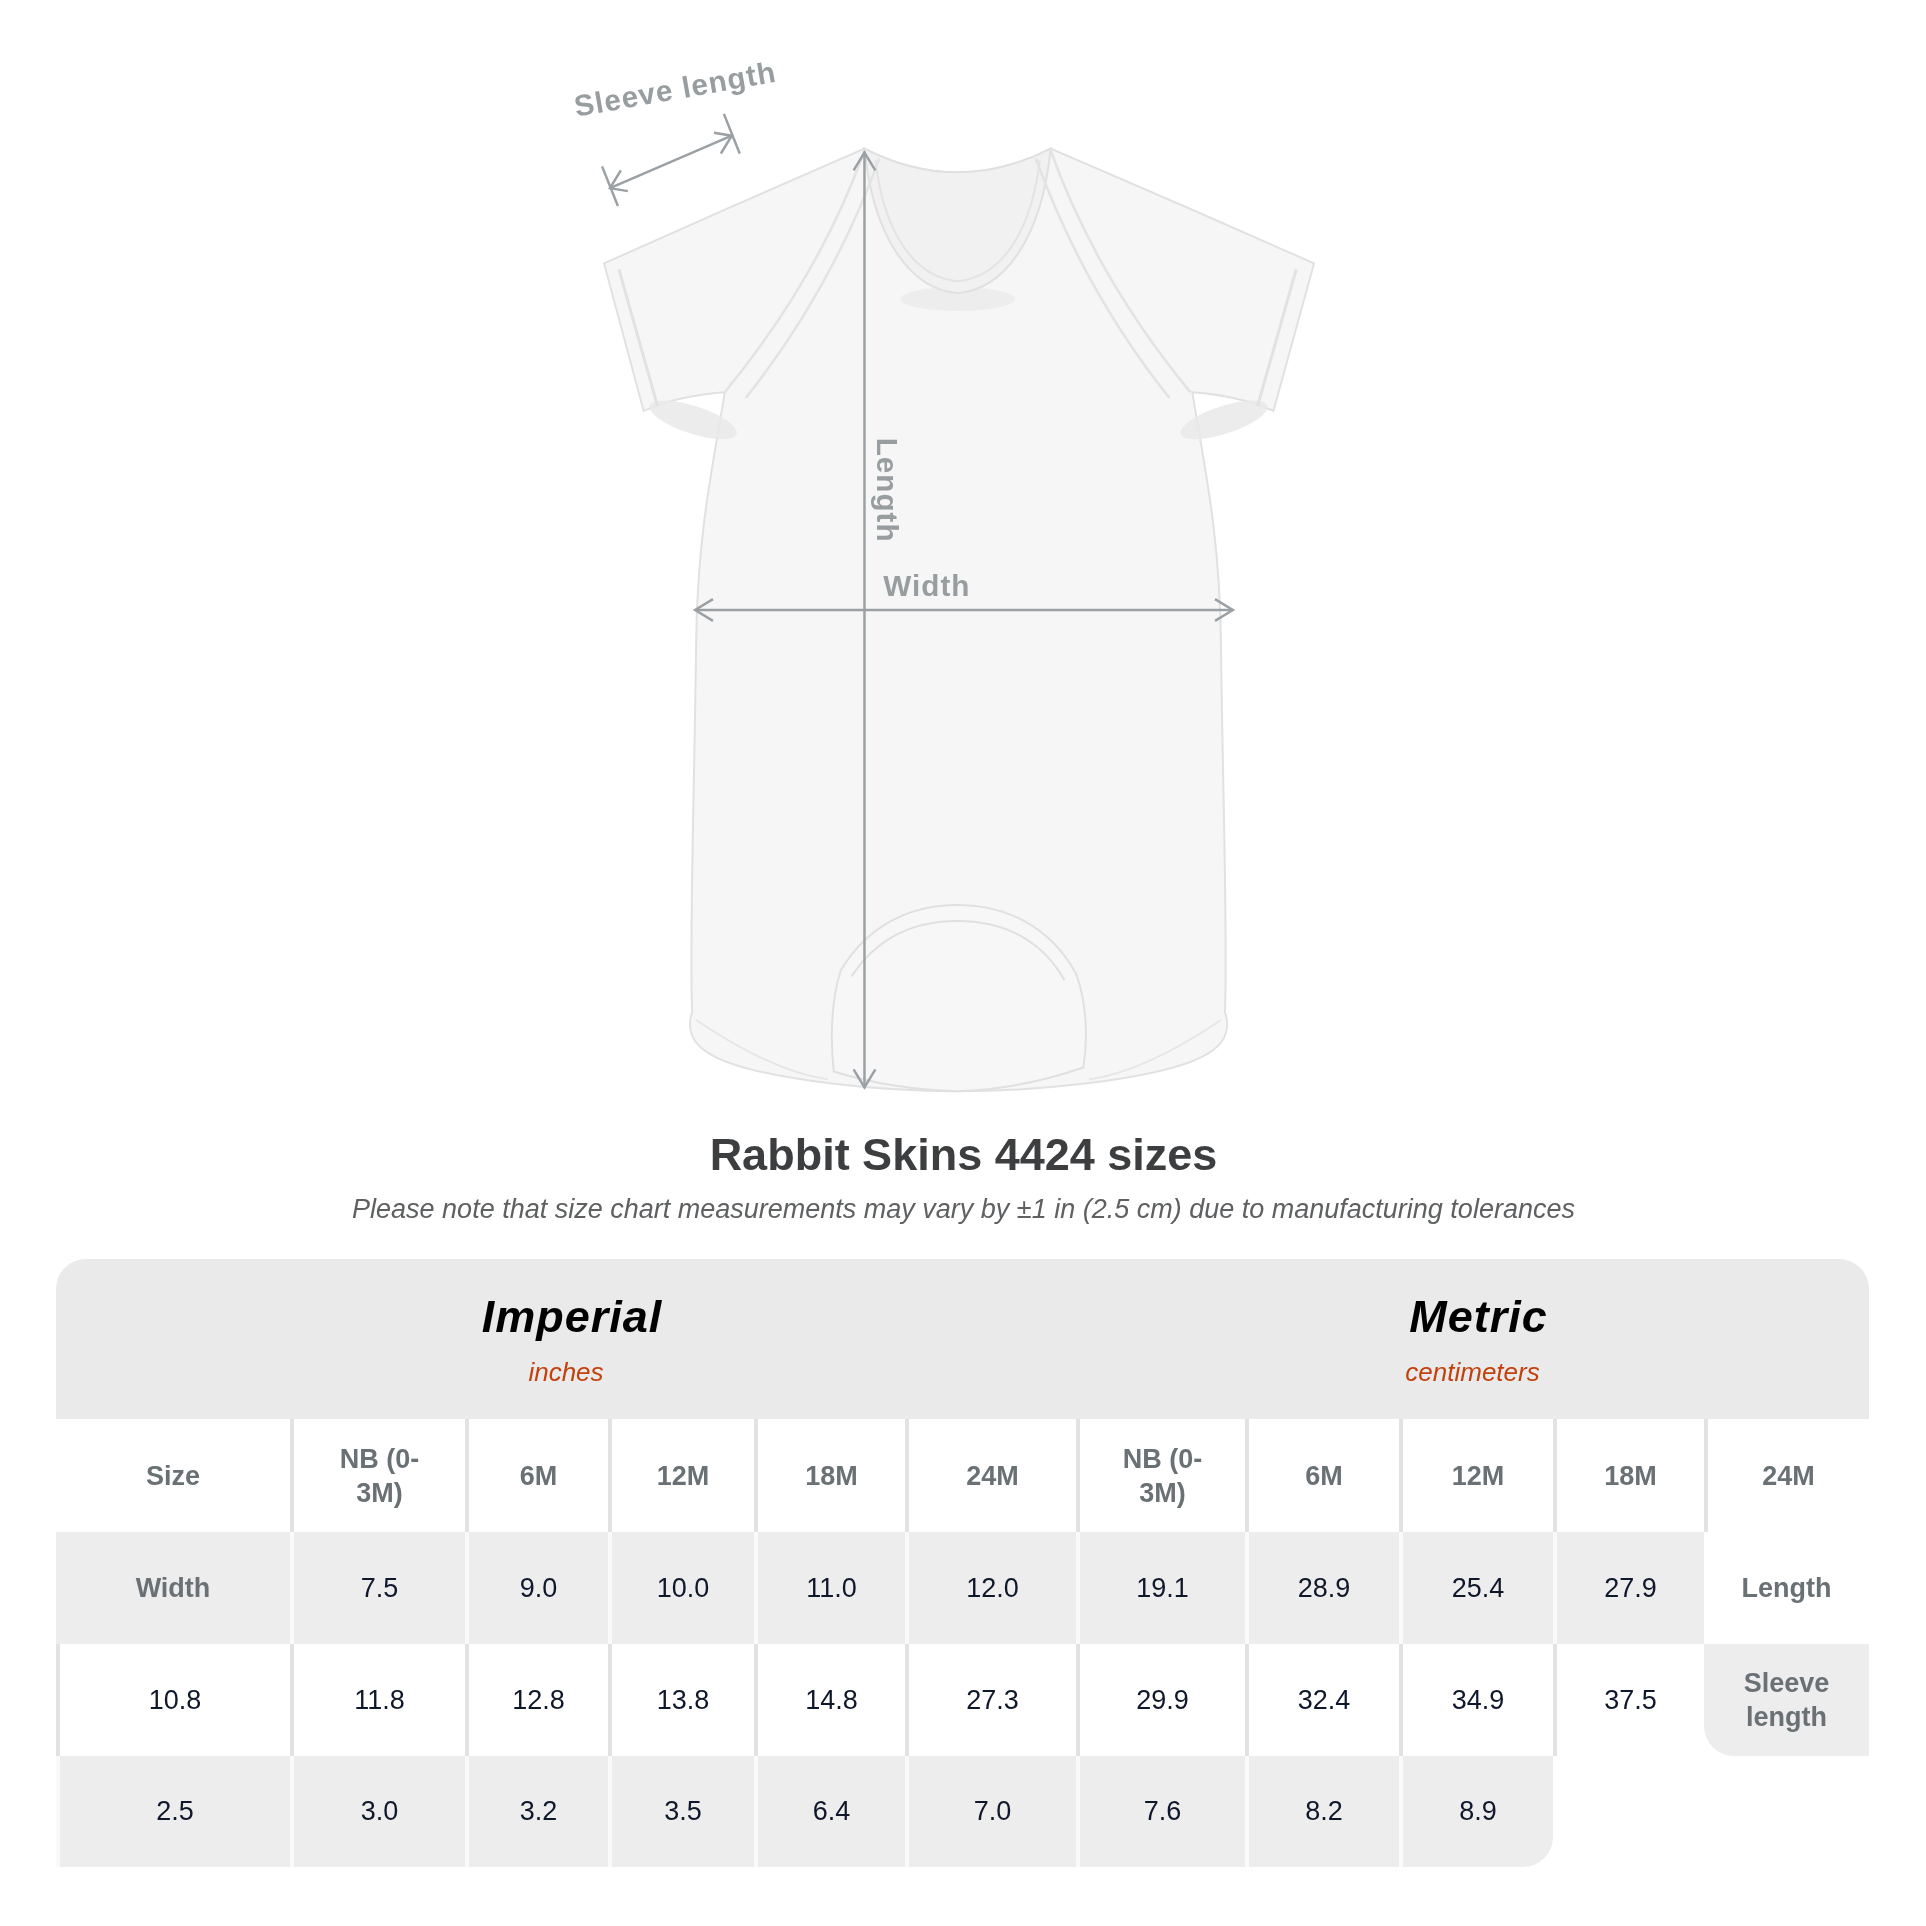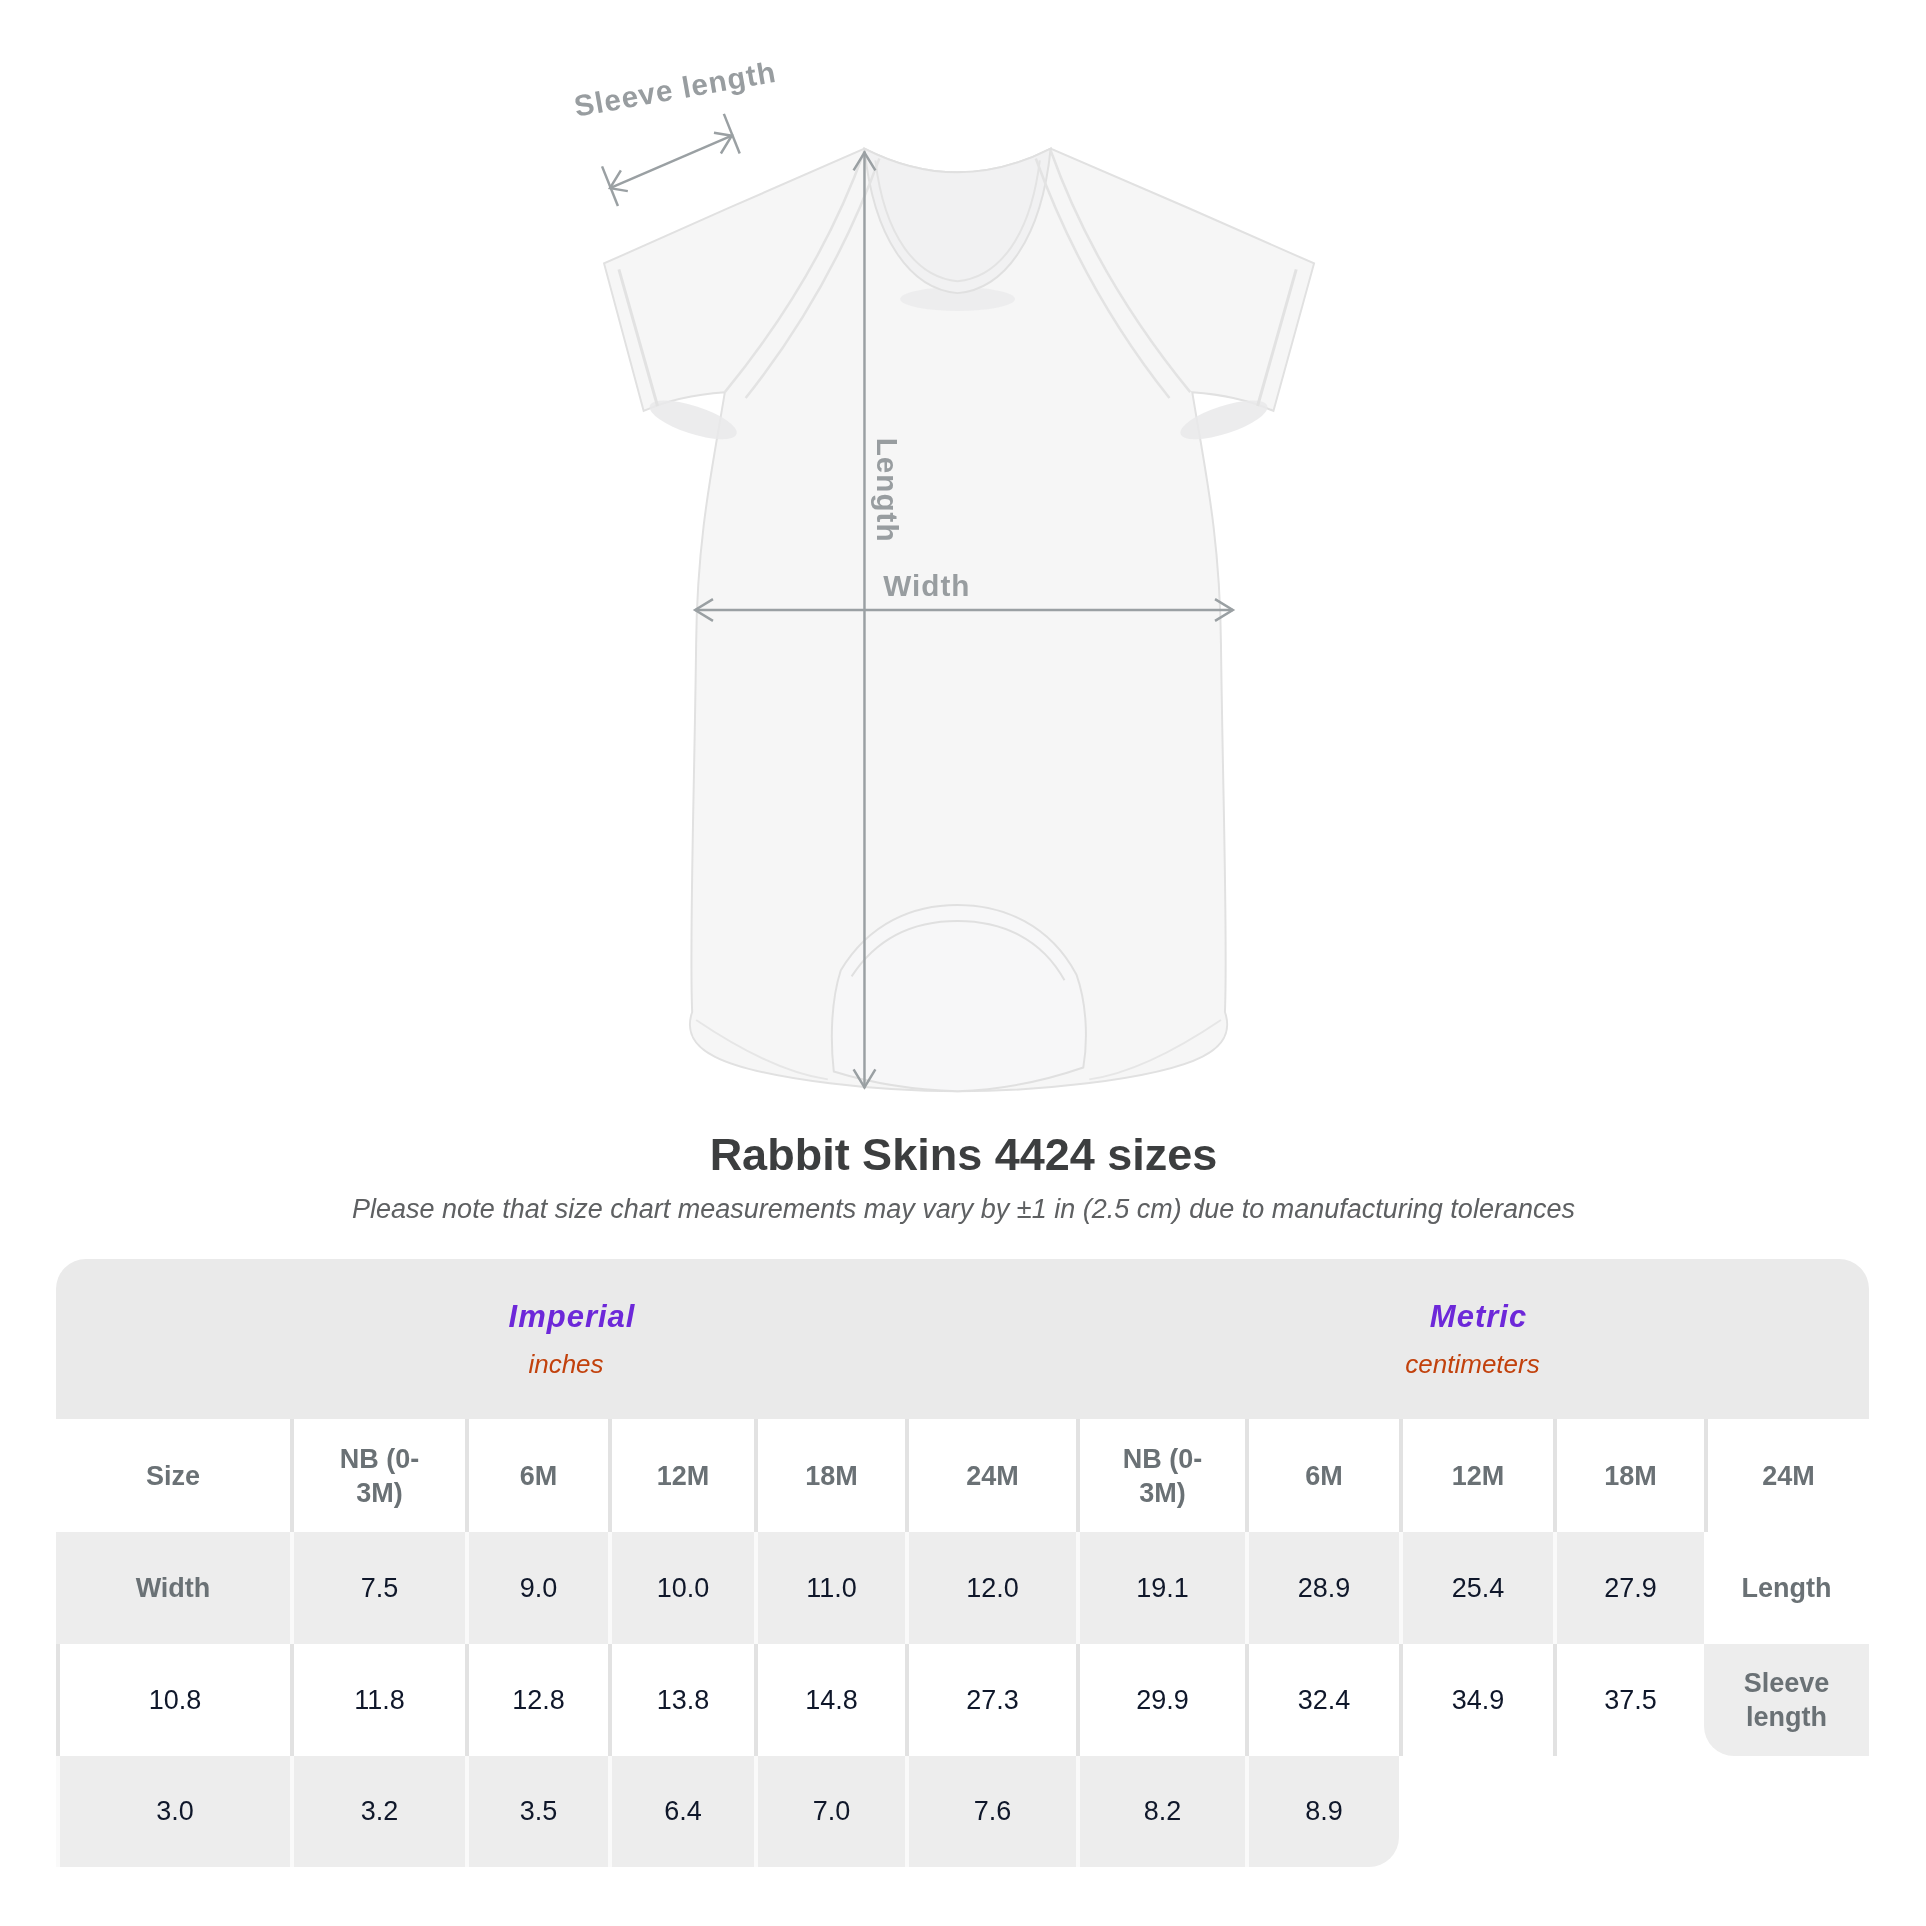--- a/index.html
+++ b/index.html
@@ -26,21 +26,21 @@
     grid-template-columns:234px 175px 143px 146px 151px 171px 169px 154px 154px 151px 165px;
     grid-template-rows:160px 113px 112px 112px 111px;
   }
   .cell{
     box-sizing:border-box;display:flex;flex-direction:column;
     align-items:center;justify-content:center;text-align:center;
   }
   .band{background:#eaeaea;}
   .band.left{grid-column:1 / span 6;border-top-left-radius:30px;}
   .band.right{grid-column:7 / span 5;border-top-right-radius:30px;}
-  .band .g-label{font-size:31px;font-weight:bold;font-style:italic;color:#6d28d9;letter-spacing:1px;margin-left:12px;}
+  .band .g-label{font-size:45px;font-weight:bold;font-style:italic;color:#000000;letter-spacing:1px;margin-left:12px;}
   .band .g-sub{font-size:26px;font-style:italic;color:#c2410c;margin-top:14px;}
   .row-white{background:#ffffff;}
   .row-gray{background:#ededed;}
   .row-white.div{border-left:4px solid #e2e2e2;}
   .row-gray.div{border-left:4px solid #fafafa;}
   .head-cell,.row-label{font-size:27px;font-weight:bold;color:#6a7175;line-height:34px;}
   .val-cell{font-size:27px;color:#0f172a;}
   .wrapnarrow{display:inline-block;max-width:91px;}
   .corner-bl{border-bottom-left-radius:30px;}
   .corner-br{border-bottom-right-radius:30px;}
@@ -168,20 +168,21 @@
     <div class="cell row-white div val-cell">12.8</div>
     <div class="cell row-white div val-cell">13.8</div>
     <div class="cell row-white div val-cell">14.8</div>
     <div class="cell row-white div val-cell">27.3</div>
     <div class="cell row-white div val-cell">29.9</div>
     <div class="cell row-white div val-cell">32.4</div>
     <div class="cell row-white div val-cell">34.9</div>
     <div class="cell row-white div val-cell">37.5</div>
 
     <div class="cell row-gray row-label corner-bl">Sleeve length</div>
+    <div class="cell row-gray div val-cell">2.5</div>
     <div class="cell row-gray div val-cell">3.0</div>
     <div class="cell row-gray div val-cell">3.2</div>
     <div class="cell row-gray div val-cell">3.5</div>
     <div class="cell row-gray div val-cell">6.4</div>
     <div class="cell row-gray div val-cell">7.0</div>
     <div class="cell row-gray div val-cell">7.6</div>
     <div class="cell row-gray div val-cell">8.2</div>
     <div class="cell row-gray div val-cell corner-br">8.9</div>
   </div>
 

